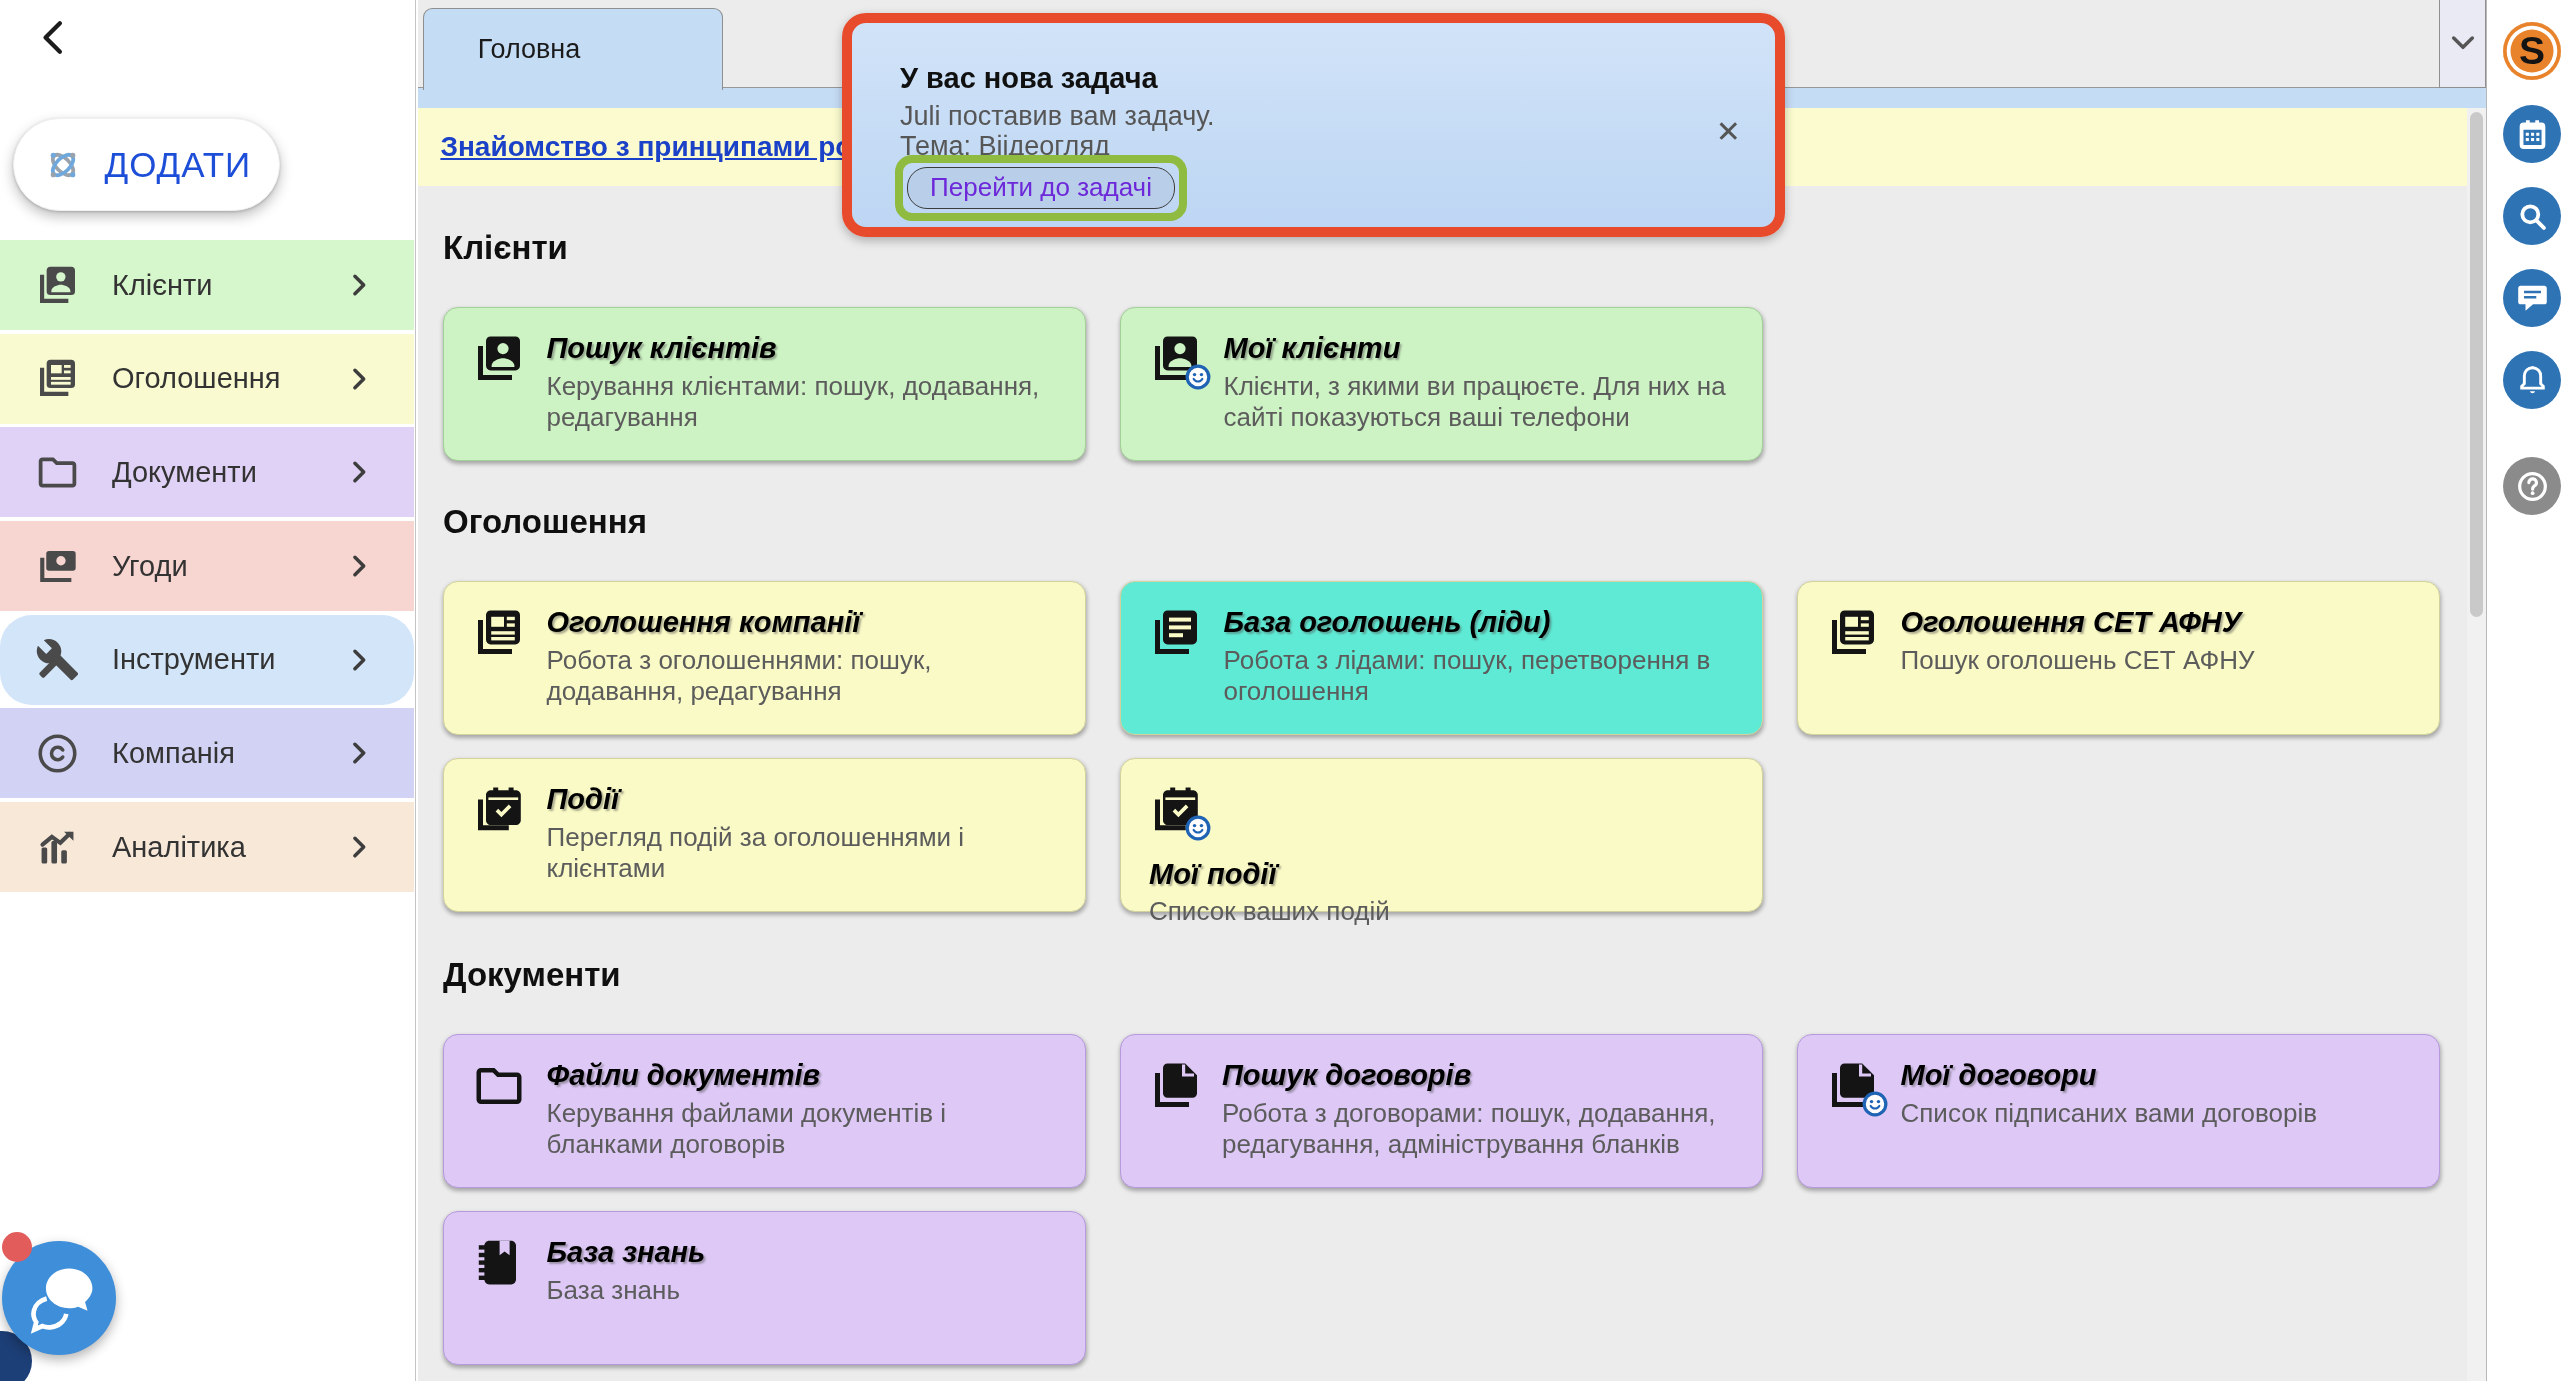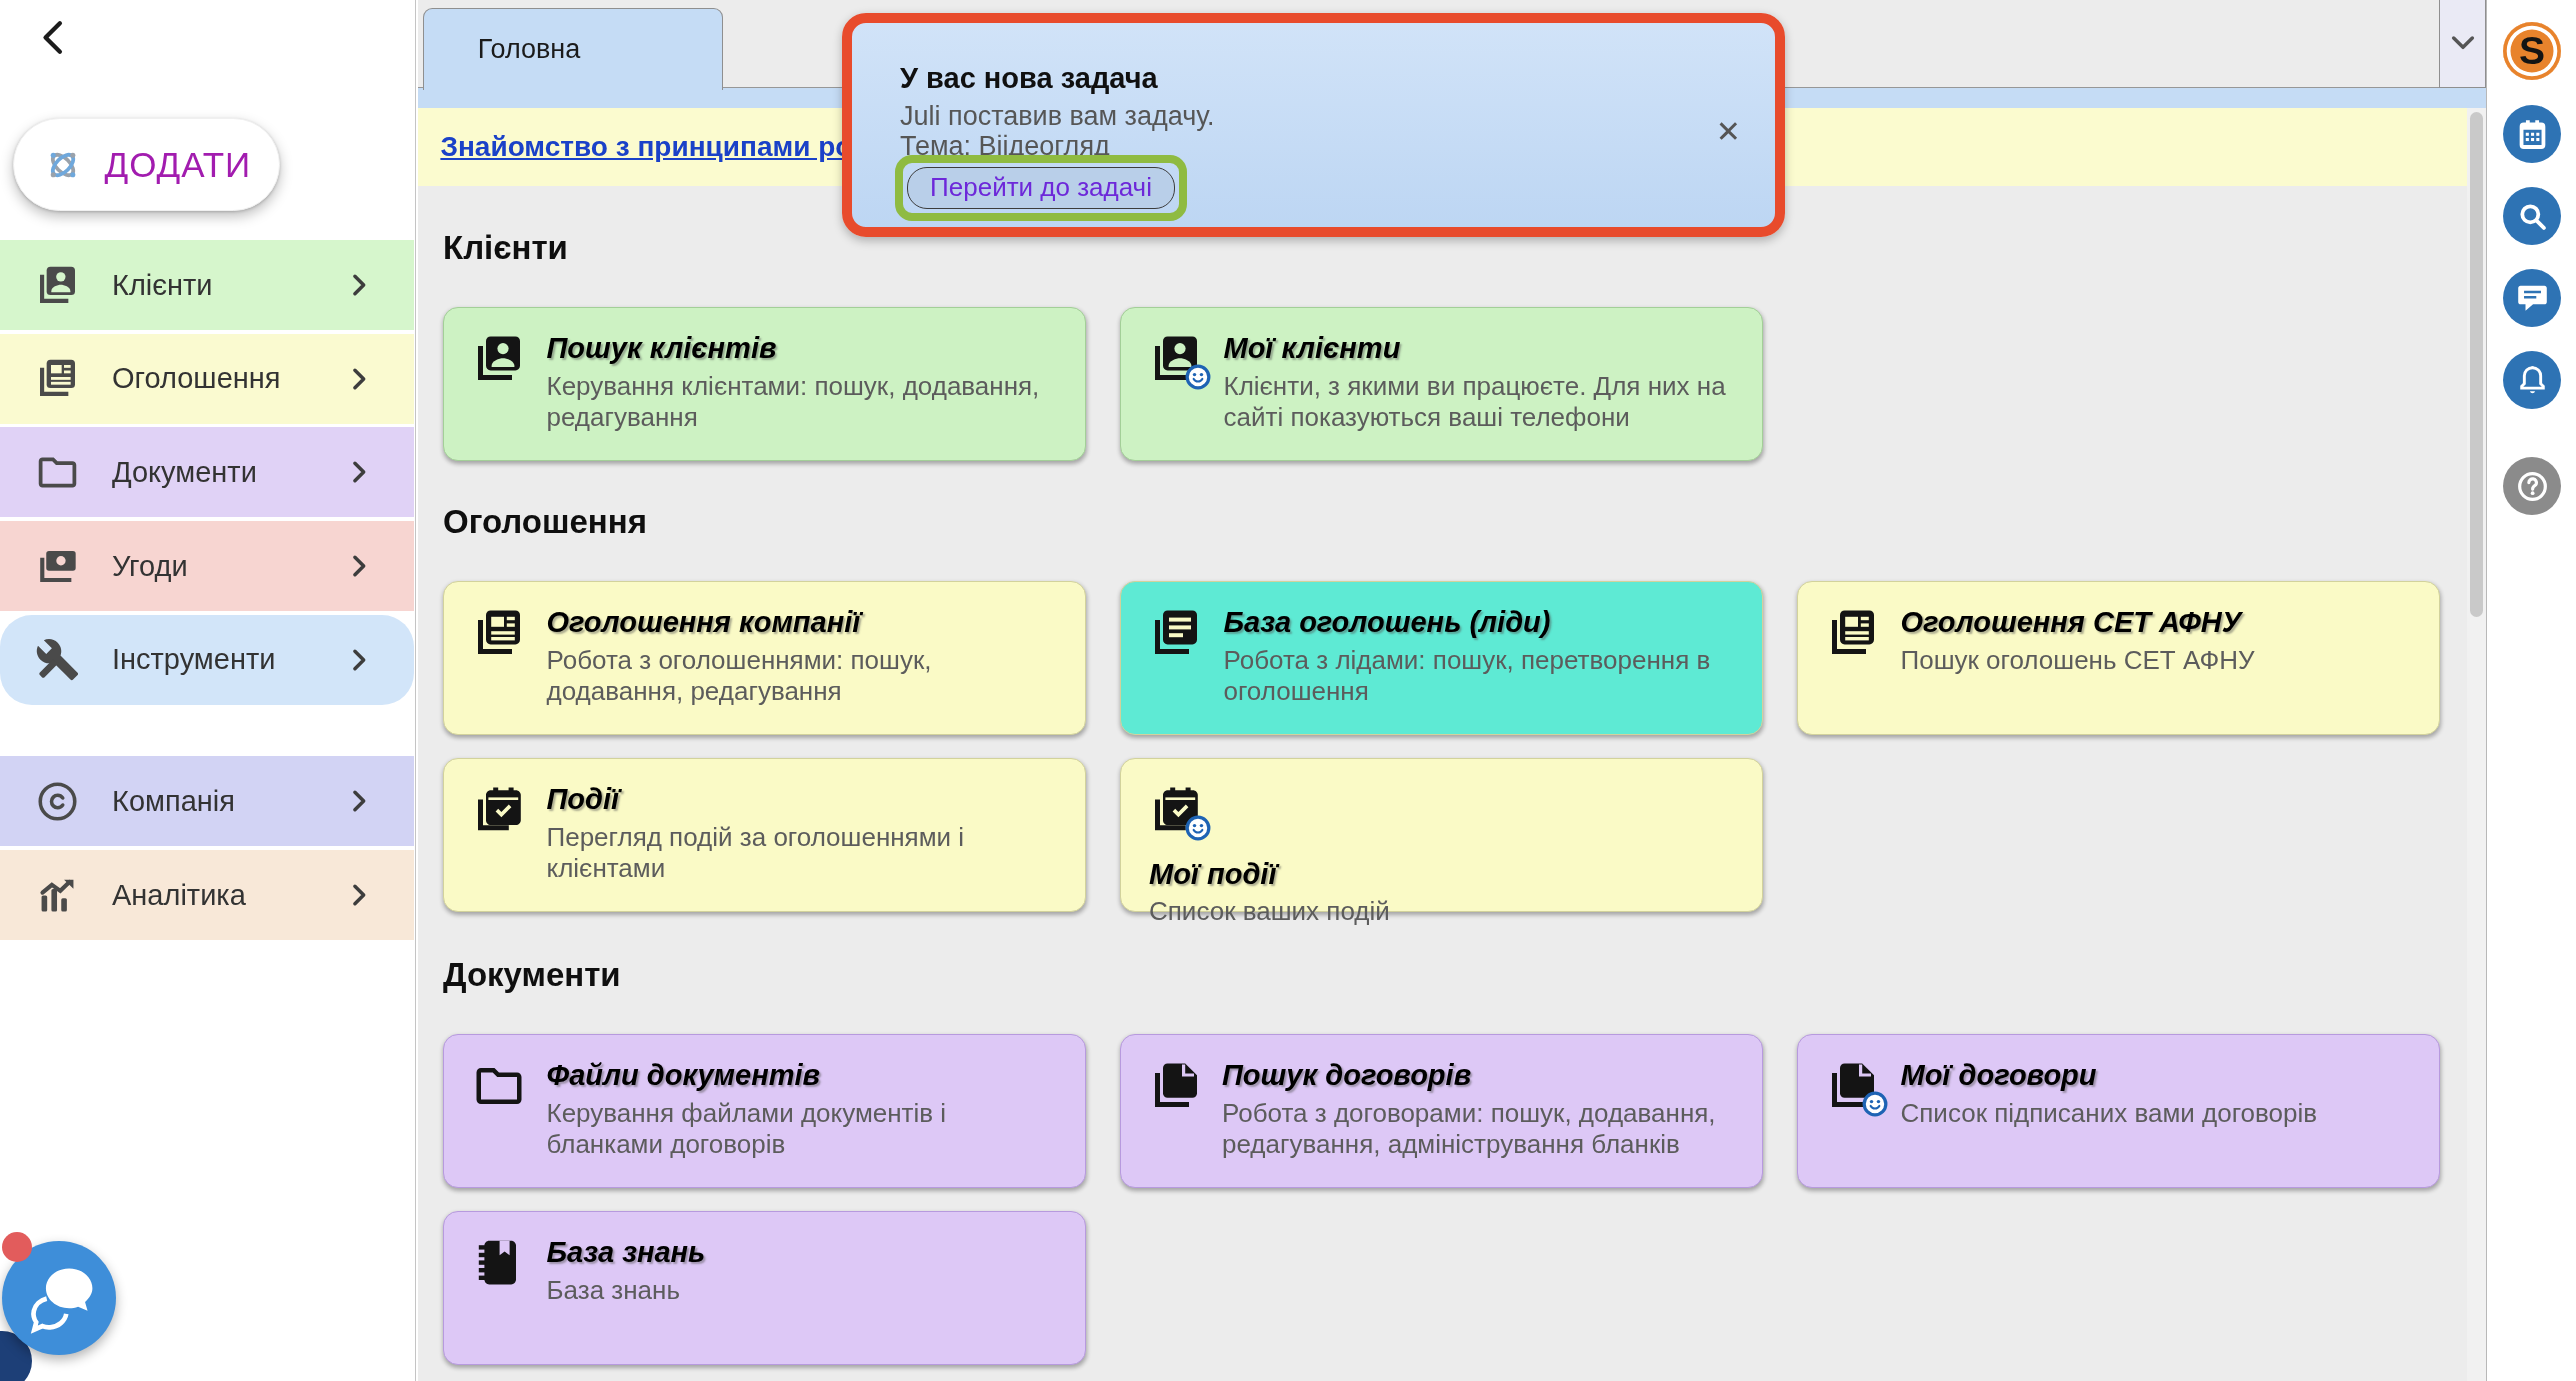--- a/index.html
+++ b/index.html
@@ -12,21 +12,21 @@
            border-right:1.9px solid #c4c4c4;z-index:5}
   .back-btn{position:absolute;left:28px;top:13px;width:52px;height:52px;display:flex;
             align-items:center;justify-content:center;color:#1c1c1c;cursor:pointer}
   .back-btn svg{width:43px;height:43px}
   .add-btn{position:absolute;left:13px;top:118px;width:267px;height:93px;border-radius:48px;
            background:#fff;border:0.9px solid #f0f0f0;
            box-shadow:0 5.6px 13px rgba(0,0,0,.25),0 0.9px 2.8px rgba(0,0,0,.18);
            display:flex;align-items:center;gap:20.5px;padding:0 28px;cursor:pointer}
   .add-btn .logo{width:60px;height:60px}
   .add-btn .logo svg{width:100%;height:100%}
-  .add-label{font-size:35px;color:#a21caf;letter-spacing:0.9px}
+  .add-label{font-size:35px;color:#1d4ed8;letter-spacing:0.9px}
   #side-menu{position:absolute;left:0;top:240px;width:414px;display:flex;
              flex-direction:column;gap:3.7px}
   .side-item{height:90px;display:flex;align-items:center;padding:0 41px 0 35px;cursor:pointer}
   .side-ic{width:45px;height:45px;color:#4a4a4a;flex:0 0 auto}
   .side-ic svg{width:100%;height:100%}
   .side-label{flex:1;margin-left:32px;font-size:29px;color:#333}
   .side-chev{width:28px;height:28px;color:#3d3d3d}
   .side-chev svg{width:100%;height:100%}
 
   
@@ -172,21 +172,21 @@
         <div class="side-item" style="background: rgb(210, 229, 249); border-radius: 32px;">
           <span class="side-ic" style="--cut: #d2e5f9;"><svg viewBox="0 0 24 24" fill="currentColor">
               <path d="M22.7 19l-9.1-9.1c.9-2.3.4-5-1.5-6.9-2-2-5-2.4-7.4-1.3L9 6 6 9 1.6 4.7C.4 7.1.9 10.1 2.9 12.1c1.9 1.9 4.6 2.4 6.9 1.5l9.1 9.1c.4.4 1 .4 1.4 0l2.3-2.3c.5-.4.5-1.1.1-1.4z"></path>
               <path d="M9.6 11.9L2.6 18.9c-.4.4-.4 1 0 1.4l1.1 1.1c.4.4 1 .4 1.4 0l7-7z"></path>
             </svg></span>
           <span class="side-label">Інструменти</span>
           <span class="side-chev"><svg viewBox="0 0 24 24">
               <path d="M8.5 4.5l7.5 7.5-7.5 7.5" fill="none" stroke="currentColor" stroke-width="3" stroke-linecap="round" stroke-linejoin="round"></path>
             </svg></span>
         </div>
-        <div class="side-item" style="background: rgb(210, 211, 244); margin-top: 48px;">
+        <div class="side-item" style="background: rgb(210, 211, 244);">
           <span class="side-ic" style="--cut: #d2d3f4;"><svg viewBox="0 0 24 24">
               <circle cx="12" cy="12" r="9.2" fill="none" stroke="currentColor" stroke-width="1.9"></circle>
               <path d="M14.8 10.1a3.4 3.4 0 00-2.7-1.4 3.3 3.3 0 000 6.6 3.4 3.4 0 002.7-1.4" fill="none" stroke="currentColor" stroke-width="1.9" stroke-linecap="round"></path>
             </svg></span>
           <span class="side-label">Компанія</span>
           <span class="side-chev"><svg viewBox="0 0 24 24">
               <path d="M8.5 4.5l7.5 7.5-7.5 7.5" fill="none" stroke="currentColor" stroke-width="3" stroke-linecap="round" stroke-linejoin="round"></path>
             </svg></span>
         </div>
         <div class="side-item" style="background: rgb(248, 232, 216);">

